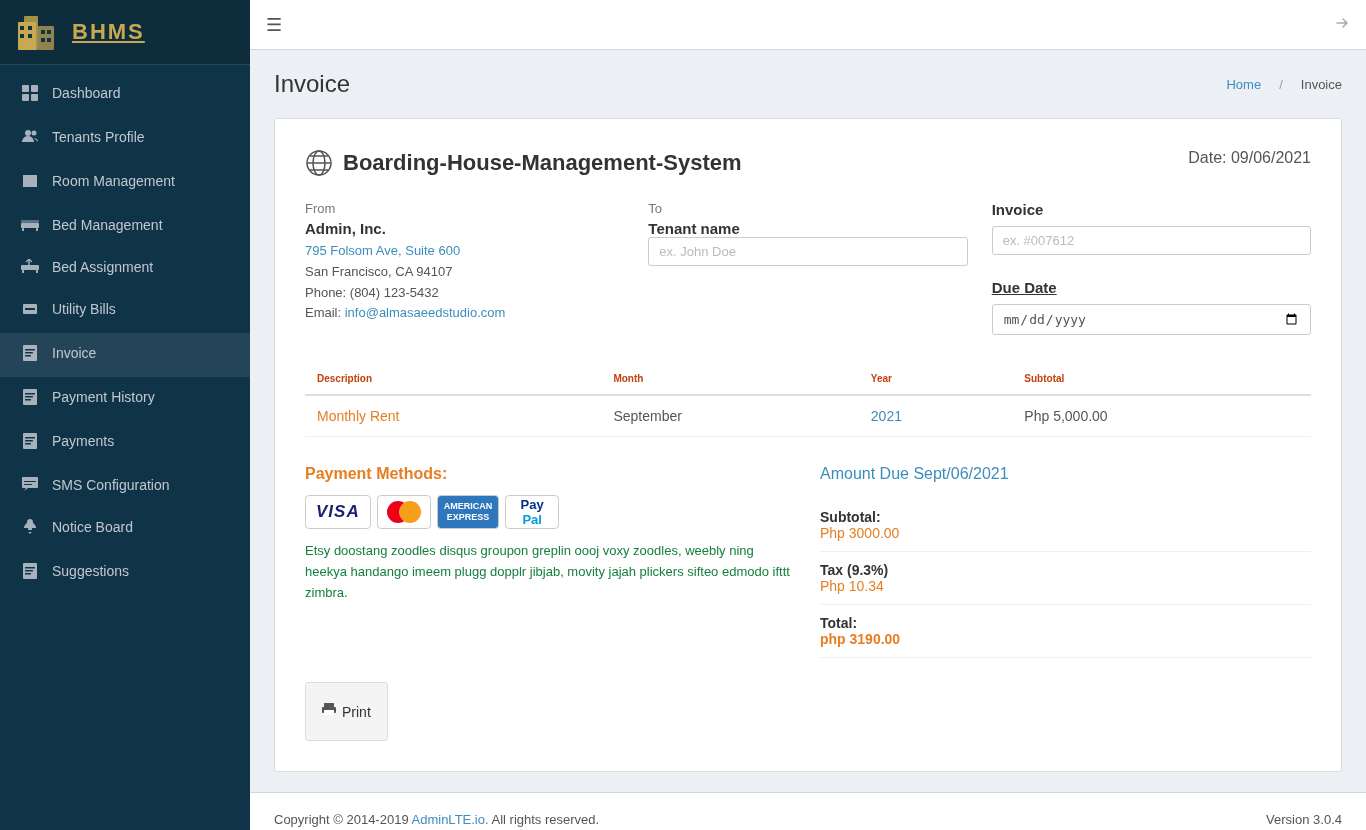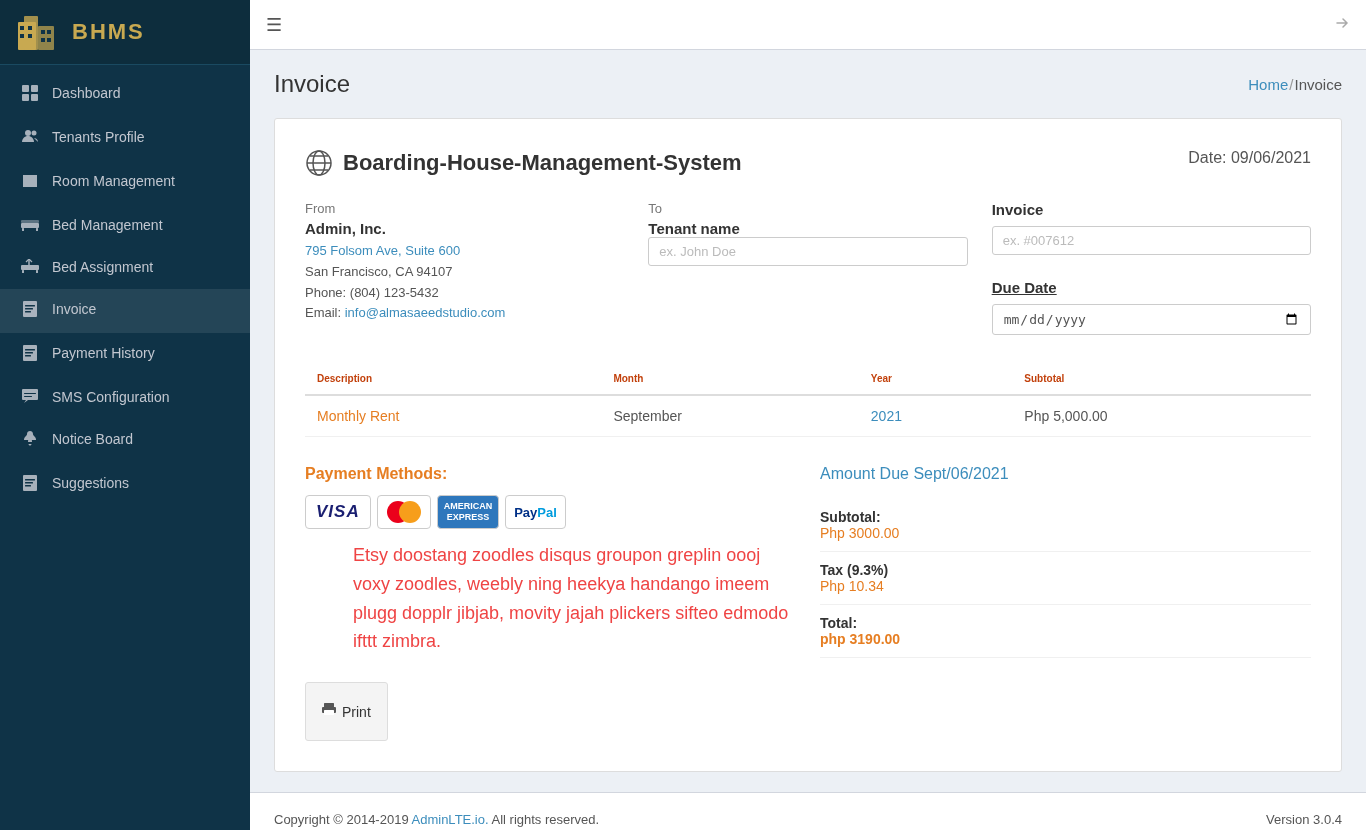--- a/index.html
+++ b/index.html
@@ -5,42 +5,42 @@
     * { box-sizing: border-box; margin: 0; padding: 0; }
     body { font-family: 'Source Sans Pro', 'Helvetica Neue', Helvetica, Arial, sans-serif; font-size: 14px; background: #ecf0f5; display: flex; flex-direction: column; min-height: 830px; }
 
     
     .wrapper { display: flex; flex: 1; min-height: 830px; }
 
     
     .sidebar { width: 250px; background: #0f3347; color: #c2c7d0; flex-shrink: 0; display: flex; flex-direction: column; }
     .sidebar-logo { padding: 12px 16px; background: #0d2d3d; display: flex; align-items: center; gap: 8px; border-bottom: 1px solid #1a4a61; }
     .logo-icon { width: 48px; height: 40px; }
-    .logo-text { color: #c8a951; font-size: 22px; font-weight: 700; letter-spacing: 2px; }
+    .logo-text { color: #c8a951; font-size: 22px; font-weight: 700; letter-spacing: 2px; text-decoration: underline; }
     .sidebar-menu { flex: 1; padding-top: 8px; }
     .sidebar-item { display: flex; align-items: flex-start; gap: 12px; padding: 12px 20px; cursor: pointer; color: #c2c7d0; text-decoration: none; transition: background 0.2s; }
     .sidebar-item.active { background: rgba(255,255,255,0.09); }
     .sidebar-item-icon { width: 20px; text-align: center; font-size: 16px; opacity: 0.85; }
     .sidebar-item-label { font-size: 14px; }
 
     
     .content-wrapper { flex: 1; display: flex; flex-direction: column; background: #ecf0f5; }
     .topbar { background: #fff; height: 50px; display: flex; align-items: center; justify-content: space-between; padding: 0 16px; border-bottom: 1px solid #d2d6de; }
     .topbar-left { display: flex; align-items: center; gap: 12px; }
     .hamburger-icon { font-size: 18px; color: #555; cursor: pointer; }
     .topbar-right { display: flex; align-items: center; }
     .topbar-right-icon { font-size: 16px; color: #aaa; cursor: pointer; }
 
     
     .page-content { flex: 1; padding: 20px 24px; }
 
     
     .page-header { display: flex; justify-content: space-between; align-items: center; margin-bottom: 20px; }
     .page-title { font-size: 24px; font-weight: 400; color: #333; }
-    .breadcrumb { display: flex; align-items: center; gap: 1px; font-size: 15px; }
+    .breadcrumb { display: flex; align-items: center; gap: 18px; font-size: 13px; }
     .breadcrumb-home { color: #3c8dbc; text-decoration: none; cursor: pointer; }
     .breadcrumb-sep { color: #999; }
     .breadcrumb-current { color: #555; }
 
     
     .invoice-card { background: #fff; border: 1px solid #ddd; border-radius: 3px; padding: 30px; }
 
     
     .invoice-header { display: flex; justify-content: space-between; align-items: flex-start; margin-bottom: 24px; }
     .invoice-brand { display: flex; align-items: center; gap: 10px; font-size: 22px; font-weight: 600; color: #333; }
@@ -78,21 +78,21 @@
 
     
     .payment-methods-title { font-size: 16px; font-weight: 600; color: #e67e22; margin-bottom: 12px; }
     .payment-cards { display: flex; gap: 6px; margin-bottom: 12px; }
     .card-badge { border: 1px solid #ccc; border-radius: 4px; padding: 4px 8px; font-size: 11px; font-weight: 800; display: flex; align-items: center; justify-content: center; height: 34px; min-width: 54px; }
     .card-visa { color: #1a1f71; font-size: 16px; font-style: italic; font-weight: 900; }
     .card-mc-circles { display: flex; }
     .mc-left { width: 22px; height: 22px; border-radius: 50%; background: #eb001b; }
     .mc-right { width: 22px; height: 22px; border-radius: 50%; background: #f79e1b; margin-left: -10px; }
     .card-amex { background: #2e77bc; color: #fff; font-size: 9px; font-weight: 700; }
-    .payment-desc { font-size: 18px; color: #ef4444; line-height: 1.6; margin-left: 48px; }
+    .payment-desc { font-size: 13px; color: #15803d; line-height: 1.6; }
 
     
     .amount-due-title { font-size: 16px; font-weight: 500; color: #3c8dbc; margin-bottom: 16px; }
     .amount-row { display: flex; justify-content: center; padding: 10px 0; border-bottom: 1px solid #f0f0f0; flex-direction: column; }
     .amount-row-label { font-size: 14px; font-weight: 600; color: #333; }
     .amount-row-value { font-size: 14px; color: #e67e22; }
     .amount-row-total-label { font-size: 14px; font-weight: 700; color: #333; }
     .amount-row-total-value { font-size: 14px; color: #e67e22; font-weight: 600; }
 
     
@@ -182,20 +182,29 @@
               <rect x="0" y="6" width="18" height="5" rx="1"></rect>
               <rect x="1" y="11" width="2" height="3" rx="0.5"></rect>
               <rect x="15" y="11" width="2" height="3" rx="0.5"></rect>
               <path d="M8 0v6" stroke="currentColor" stroke-width="1.5"></path>
               <path d="M5 3l3-3 3 3" stroke="currentColor" stroke-width="1.2" fill="none"></path>
             </svg>
         </span>
         <span class="sidebar-item-label">Bed Assignment</span>
       </a>
 
+      <a class="sidebar-item">
+        <span class="sidebar-item-icon">
+          <svg width="16" height="16" viewBox="0 0 16 16" fill="currentColor">
+              <rect x="1" y="3" width="14" height="10" rx="1"></rect>
+              <rect x="3" y="7" width="10" height="2" rx="0.5" fill="#0f3347"></rect>
+            </svg>
+        </span>
+        <span class="sidebar-item-label">Utility Bills</span>
+      </a>
 
       <a class="sidebar-item active">
         <span class="sidebar-item-icon">
           <svg width="14" height="16" viewBox="0 0 14 16" fill="currentColor">
               <rect x="0" y="0" width="14" height="16" rx="1"></rect>
               <rect x="2" y="4" width="10" height="1.5" rx="0.5" fill="#0f3347"></rect>
               <rect x="2" y="7" width="8" height="1.5" rx="0.5" fill="#0f3347"></rect>
               <rect x="2" y="10" width="6" height="1.5" rx="0.5" fill="#0f3347"></rect>
             </svg>
         </span>
@@ -207,20 +216,31 @@
           <svg width="14" height="16" viewBox="0 0 14 16" fill="currentColor">
               <rect x="0" y="0" width="14" height="16" rx="1"></rect>
               <rect x="2" y="4" width="10" height="1.5" rx="0.5" fill="#0f3347"></rect>
               <rect x="2" y="7" width="8" height="1.5" rx="0.5" fill="#0f3347"></rect>
               <rect x="2" y="10" width="6" height="1.5" rx="0.5" fill="#0f3347"></rect>
             </svg>
         </span>
         <span class="sidebar-item-label">Payment History</span>
       </a>
 
+      <a class="sidebar-item">
+        <span class="sidebar-item-icon">
+          <svg width="14" height="16" viewBox="0 0 14 16" fill="currentColor">
+              <rect x="0" y="0" width="14" height="16" rx="1"></rect>
+              <rect x="2" y="4" width="10" height="1.5" rx="0.5" fill="#0f3347"></rect>
+              <rect x="2" y="7" width="8" height="1.5" rx="0.5" fill="#0f3347"></rect>
+              <rect x="2" y="10" width="6" height="1.5" rx="0.5" fill="#0f3347"></rect>
+            </svg>
+        </span>
+        <span class="sidebar-item-label">Payments</span>
+      </a>
 
       <a class="sidebar-item">
         <span class="sidebar-item-icon">
           <svg width="16" height="14" viewBox="0 0 16 14" fill="currentColor">
               <rect x="0" y="0" width="16" height="11" rx="1"></rect>
               <path d="M4 11l-2 3 4-3"></path>
               <rect x="2" y="4" width="12" height="1" rx="0.5" fill="#0f3347"></rect>
               <rect x="2" y="7" width="8" height="1" rx="0.5" fill="#0f3347"></rect>
             </svg>
         </span>
@@ -358,21 +378,21 @@
                   <div class="mc-left"></div>
                   <div class="mc-right"></div>
                 </div>
               </div>
 
               <div class="card-badge card-amex" style="background:#2e77bc; color:#fff; font-size:9px; font-weight:700; padding:2px 6px; display:flex; flex-direction:column; align-items:center; justify-content:center; line-height:1.2;">
                 <span>AMERICAN</span>
                 <span>EXPRESS</span>
               </div>
 
-              <div class="card-badge" style="background:#fff; border:1px solid #ccc; padding:4px 8px;">
+              <div class="card-badge" style="background:#fff; border:1px solid #ccc; padding:4px 8px;flex-direction:column;">
                 <span style="color:#003087; font-size:13px; font-weight:800;">Pay</span>
                   <span style="color:#009cde; font-size:13px; font-weight:800;">Pal</span>
               </div>
             </div>
             <div class="payment-desc">Etsy doostang zoodles disqus groupon greplin oooj voxy zoodles, weebly ning heekya handango imeem plugg dopplr jibjab, movity jajah plickers sifteo edmodo ifttt zimbra.</div>
           </div>
 
           <div>
             <div class="amount-due-title">Amount Due Sept/06/2021</div>
             <div class="amount-row">

